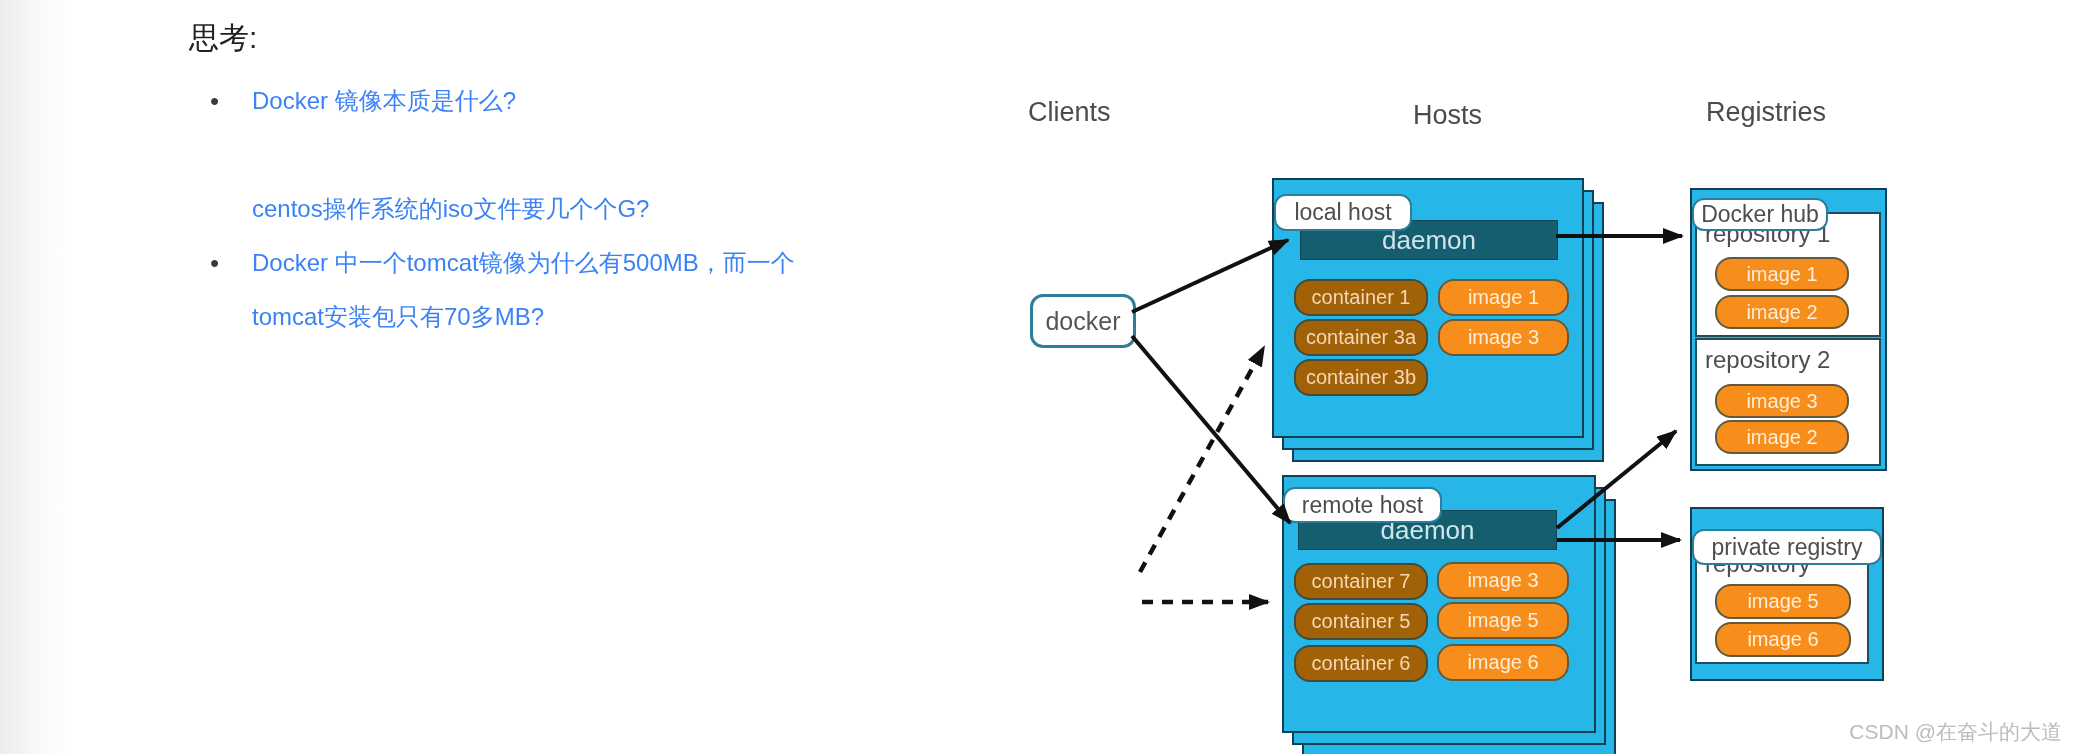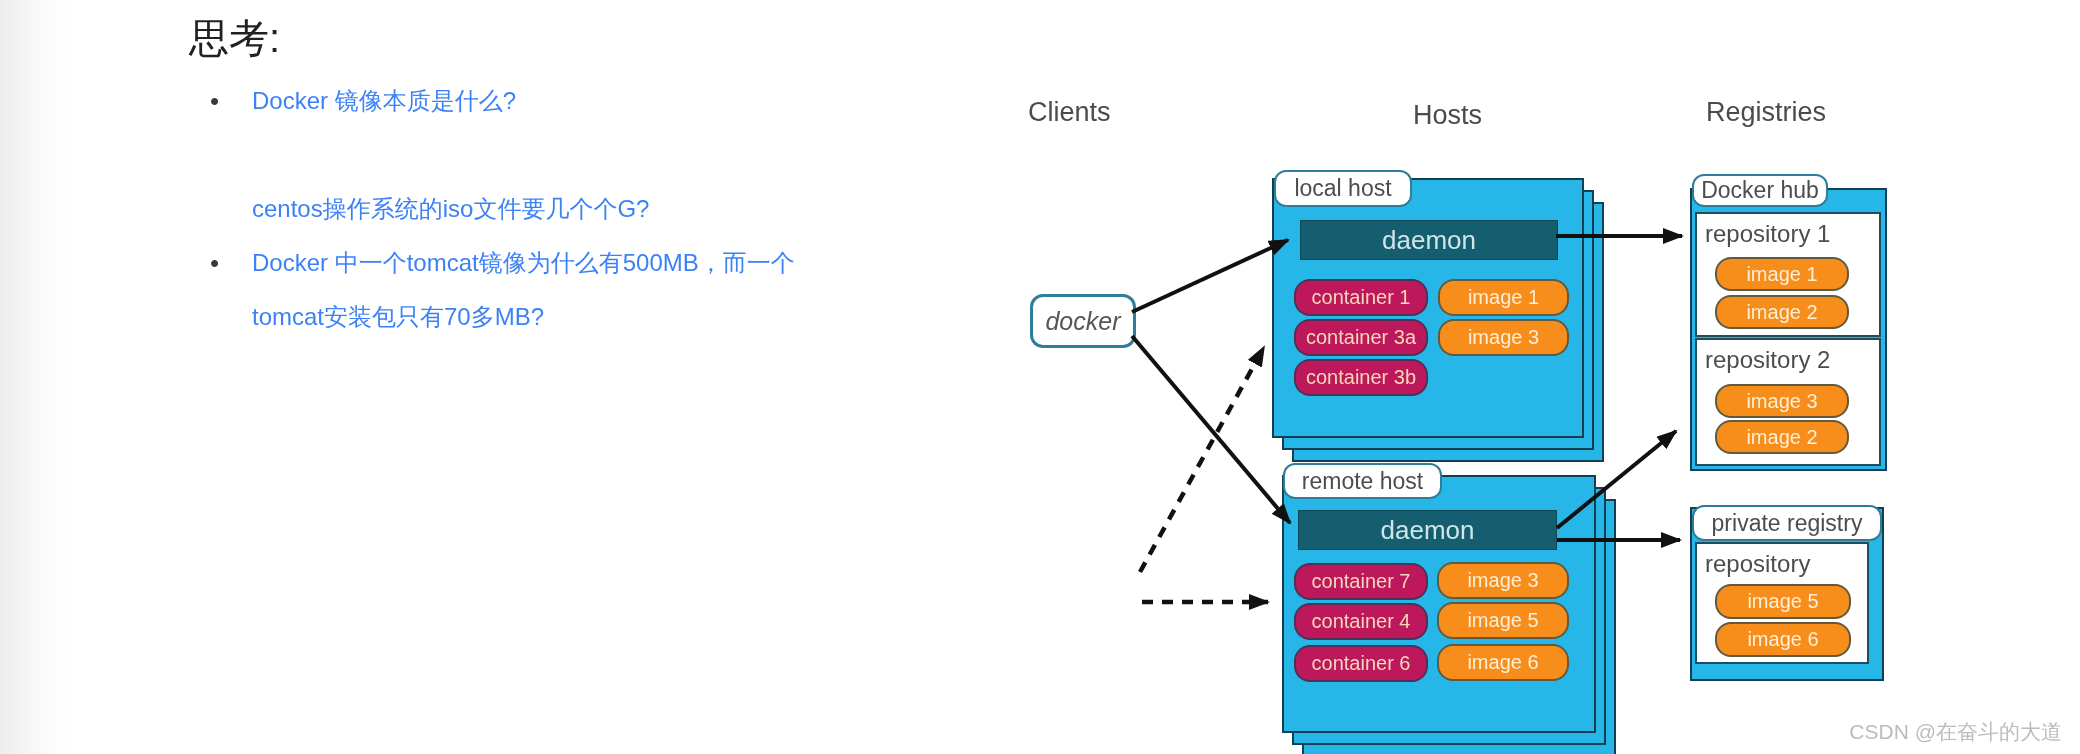--- a/index.html
+++ b/index.html
@@ -2,37 +2,37 @@
 <html><head>
 <meta charset="utf-8">
 <style>
   html,body{margin:0;padding:0;background:#fff;}
   .canvas{position:relative;width:2080px;height:754px;overflow:hidden;background:#ffffff;
           font-family:"Liberation Sans","DejaVu Sans",sans-serif;}
   .left-shade{position:absolute;left:0;top:0;width:70px;height:754px;
               background:linear-gradient(to right,#ececec 0%,#f7f7f7 45%,#ffffff 100%);}
   
   .sec-title{position:absolute;left:189px;top:11px;height:54px;line-height:54px;
-             font-size:40px;color:#212121;}
+             font-size:30px;color:#212121;}
   .tline{position:absolute;left:252px;height:54px;line-height:54px;font-size:24px;color:#3b82f6;white-space:nowrap;}
   .tline.dot::before{content:"\2022";position:absolute;left:-42px;top:0;font-size:26px;color:#3a3a3a;}
   
   .col-head{position:absolute;font-size:27px;color:#4b4b4d;white-space:nowrap;}
   .client-box{position:absolute;background:#fff;border:3px solid #2e7e9a;border-radius:13px;
               display:flex;align-items:center;justify-content:center;text-align:center;
-              font-size:25px;color:#55565a;z-index:20;font-style:italic;}
+              font-size:25px;color:#55565a;z-index:20;}
   .host-layer{position:absolute;background:#26b6e8;border:2px solid #123f52;}
   .host-label{position:absolute;background:#fff;border:2.5px solid #2e7e9a;border-radius:12px;
               display:flex;align-items:center;justify-content:center;font-size:23px;color:#4d4d4f;
-              z-index:12;white-space:nowrap;}
+              z-index:12;white-space:nowrap;margin-top:24px;}
   .daemon-bar{position:absolute;background:#145e6f;border:1px solid #0e4554;display:flex;
               align-items:center;justify-content:center;font-size:26px;color:#cfe5ea;z-index:10;}
   .pill{position:absolute;border-radius:16px;display:flex;align-items:center;justify-content:center;
         font-size:20px;z-index:10;white-space:nowrap;}
-  .pill.container{background:#be185d;border:2px solid rgba(18,63,82,.65);color:#f6d7b8;}
+  .pill.container{background:#a16207;border:2px solid rgba(18,63,82,.65);color:#f6d7b8;}
   .pill.image{background:#f78e1c;border:2px solid rgba(18,63,82,.65);color:#ffeed8;}
   .registry-box{position:absolute;background:#26b6e8;border:2.5px solid #123f52;z-index:5;}
   .repo-box{position:absolute;background:#fff;border:2.5px solid #1d4e60;z-index:8;}
   .repo-title{position:absolute;left:8px;top:6px;font-size:24px;color:#4d4d4f;white-space:nowrap;}
   .arrows{position:absolute;left:0;top:0;z-index:50;pointer-events:none;}
   .sld{stroke:#111;stroke-width:4;}
   .dsh{stroke:#111;stroke-width:4.5;stroke-dasharray:11 9;}
   .watermark{position:absolute;right:18px;top:718px;font-size:21px;color:#bcbcbc;z-index:60;white-space:nowrap;}
 </style>
 </head>
@@ -63,21 +63,21 @@
   <div class="pill container" style="left:1294px;top:359px;width:130px;height:33px">container 3b</div>
   <div class="pill image" style="left:1438px;top:279px;width:127px;height:33px">image 1</div>
   <div class="pill image" style="left:1438px;top:319px;width:127px;height:33px">image 3</div>
 
   <div class="host-layer" style="left:1302px;top:499px;width:310px;height:254px;z-index:1"></div>
   <div class="host-layer" style="left:1292px;top:487px;width:310px;height:254px;z-index:2"></div>
   <div class="host-layer" style="left:1282px;top:475px;width:310px;height:254px;z-index:3"></div>
   <div class="host-label" style="left:1283px;top:463px;width:155px;height:32px">remote host</div>
   <div class="daemon-bar" style="left:1298px;top:510px;width:257px;height:38px">daemon</div>
   <div class="pill container" style="left:1294px;top:563px;width:130px;height:33px">container 7</div>
-  <div class="pill container" style="left:1294px;top:603px;width:130px;height:33px">container 4</div>
+  <div class="pill container" style="left:1294px;top:603px;width:130px;height:33px">container 5</div>
   <div class="pill container" style="left:1294px;top:645px;width:130px;height:33px">container 6</div>
   <div class="pill image" style="left:1437px;top:562px;width:128px;height:33px">image 3</div>
   <div class="pill image" style="left:1437px;top:602px;width:128px;height:33px">image 5</div>
   <div class="pill image" style="left:1437px;top:644px;width:128px;height:33px">image 6</div>
 
   <div class="registry-box" style="left:1690px;top:188px;width:193px;height:279px"></div>
   <div class="host-label" style="left:1692px;top:174px;width:132px;height:29px">Docker hub</div>
   <div class="repo-box" style="left:1695px;top:212px;width:182px;height:121px">
     <div class="repo-title">repository 1</div>
     <div class="pill image" style="left:18px;top:43px;width:130px;height:30px">image 1</div>

